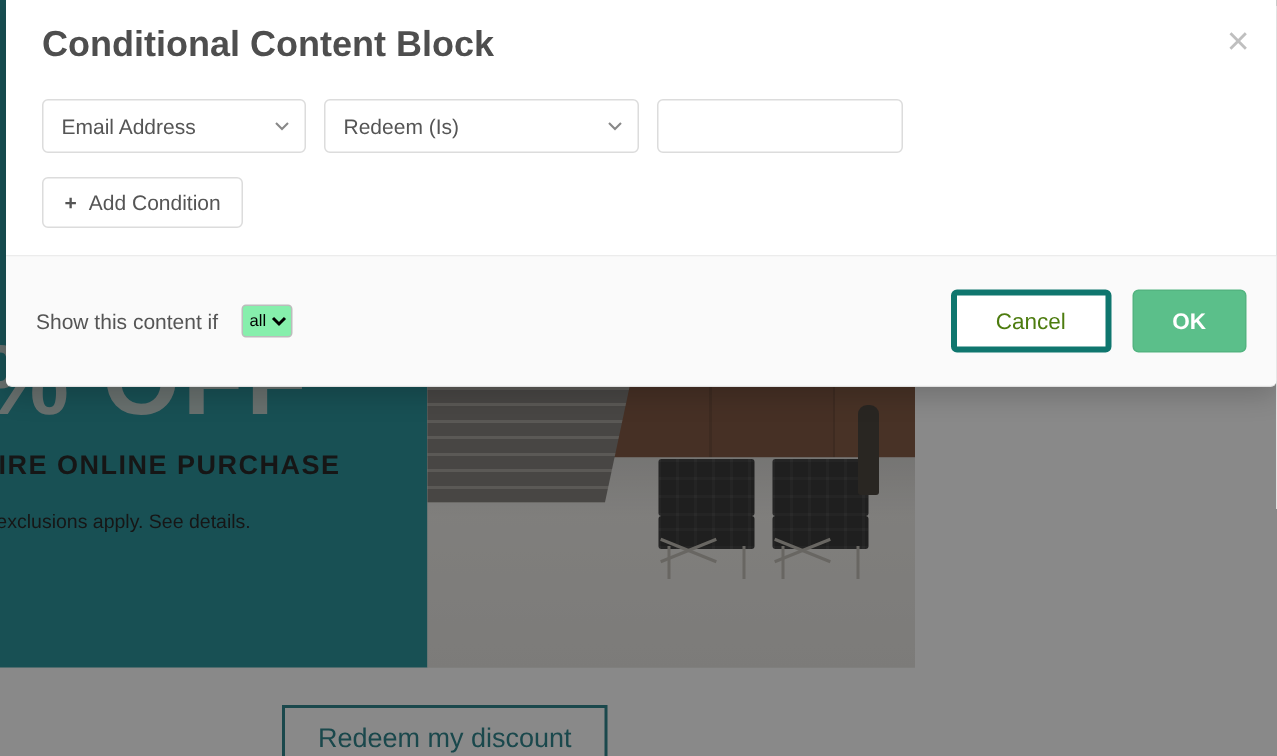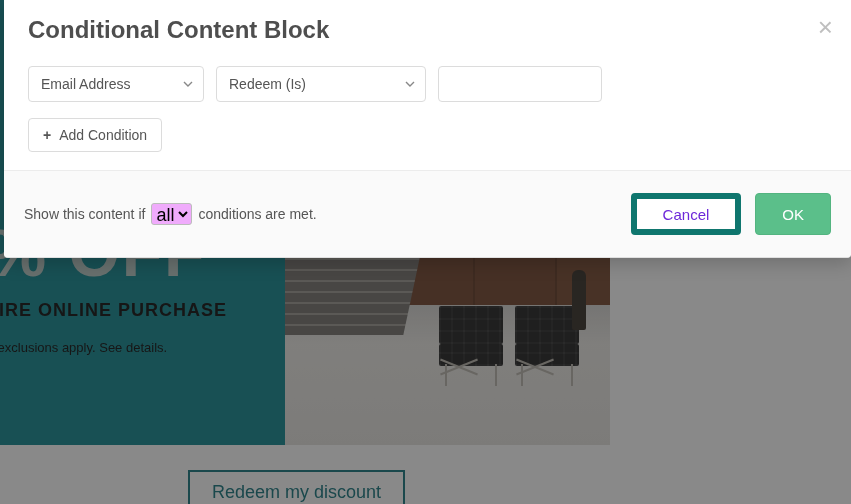--- a/index.html
+++ b/index.html
@@ -55,26 +55,26 @@
   .modal-body { padding: 0 24px 18px 24px; }
   .row { display:flex; gap:12px; margin-bottom:16px; }
   .select-like { position:relative; height:36px; border:1px solid #dcdcdc; border-radius:4px; background:#fff; display:flex; align-items:center; padding: 0 30px 0 12px; font-size:14px; color:#555; cursor:pointer; }
   .select-like .caret { position:absolute; right:10px; top:50%; transform:translateY(-50%); }
   .w-field { width:176px; } .w-op { width:210px; } .w-val { width:164px; }
   .text-input { height:36px; border:1px solid #dcdcdc; border-radius:4px; background:#fff; padding:0 10px; font-size:14px; color:#333; }
   .add-btn { display:inline-flex; align-items:center; gap:8px; height:34px; padding:0 14px; border:1px solid #dcdcdc; border-radius:4px; background:#fff; font-size:14px; color:#555; cursor:pointer; }
   .add-btn .plus { font-weight:700; }
 
   .modal-footer { border-top:1px solid #ececec; background:#fafafa; padding: 22px 20px; display:flex; align-items:center; border-radius:0 0 4px 4px; }
-  .cond-text { font-size:14px; color:#555; display:flex; align-items:center; gap:6px; }
-  .native-select { font-size:18px; border:1px solid #bcbcbc; border-radius:3px; background:#f0abfc; height:22px; }
+  .cond-text { font-size:14px; color:#555; display:flex; align-items:center; gap:16px; }
+  .native-select { font-size:11px; border:1px solid #bcbcbc; border-radius:3px; background:#86efac; height:22px; }
   .footer-actions { margin-left:auto; display:flex; gap:14px; }
   .btn { height:42px; padding:0 26px; border-radius:4px; font-size:15px; cursor:pointer; }
-  .btn-cancel { background:#fff; color:#6d28d9; border:6px solid #0f766e; }
-  .btn-ok { background:#5bbf8a; color:#fff; border:1px solid #53b480; font-weight:400; }
+  .btn-cancel { background:#fff; color:#4d7c0f; border:4px solid #0f766e; }
+  .btn-ok { background:#5bbf8a; color:#fff; border:1px solid #53b480; font-weight:700; }
 
   svg.caret-svg { width:10px; height:10px; display:block; }
 </style>
 </head>
 <body>
 
 <div class="bg-stage">
   <div class="bg-top"></div>
 
   <div class="hero-row">
@@ -160,20 +160,19 @@
       <span>Add Condition</span>
     </button>
   </div>
 
   <div class="modal-footer">
     <div class="cond-text">
       <span>Show this content if</span>
       <select class="native-select">
         <option>all</option>
       </select>
-      <span>conditions are met.</span>
     </div>
     <div class="footer-actions">
       <button class="btn btn-cancel">Cancel</button>
       <button class="btn btn-ok">OK</button>
     </div>
   </div>
 </div>
 
 </body></html>

